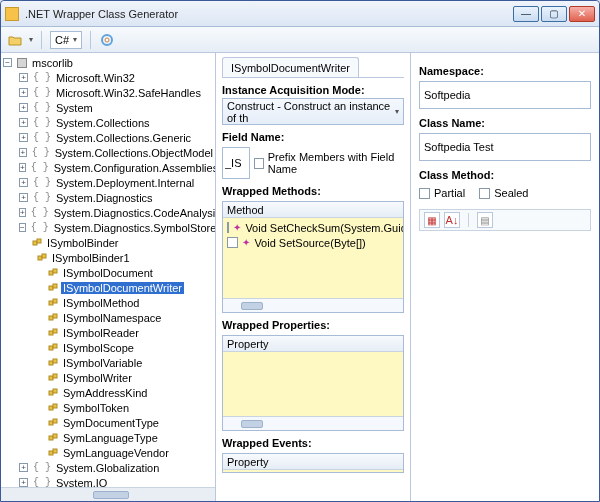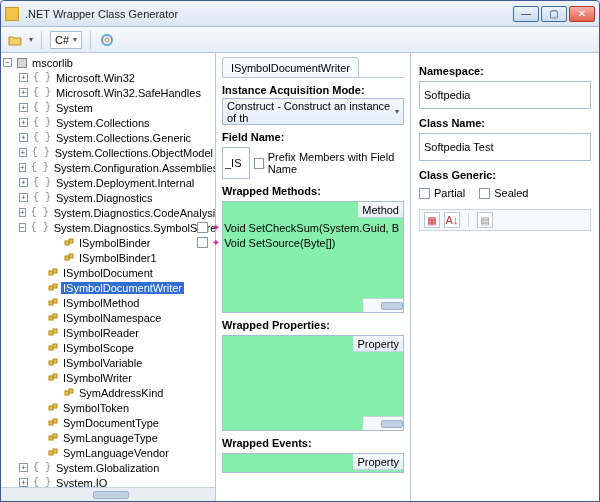--- a/index.html
+++ b/index.html
@@ -38,21 +38,21 @@
 
 
 .midpane { width: 195px; display:flex; flex-direction:column; padding:4px 6px 0 6px; border-right:1px solid #b9c8dc; }
 .tab { display:inline-flex; align-items:center; height:20px; padding:0 8px; border:1px solid #b9c8dc; border-bottom:none; background:#f7fafd; border-radius:3px 3px 0 0; }
 .tabstrip { border-bottom:1px solid #b9c8dc; }
 .section-title { font-weight:bold; margin:6px 0 2px 0; }
 .combo { height:27px; border:1px solid #a9bcd6; background:linear-gradient(#f5f9fe,#e5edf8); display:flex; align-items:center; padding:0 4px; justify-content:space-between; }
 .fieldrow { display:flex; align-items:center; gap:4px; margin-top:2px; }
 .txtin { height:18px; width:28px; border:1px solid #a9bcd6; background:#fff; padding:15px 2px; }
 .chk { width:11px; height:11px; border:1px solid #8899aa; background:#fff; }
-.listbox { border:1px solid #a9bcd6; background:#86efac; margin-top:2px; display:flex; flex-direction:column;align-items:flex-end; }
+.listbox { border:1px solid #a9bcd6; background:#fef9c3; margin-top:2px; display:flex; flex-direction:column; }
 .listhdr { background:linear-gradient(#f7fafd,#e6edf6); border-bottom:1px solid #c9d4e2; height:16px; padding:0 4px; display:flex; align-items:center; }
 .listbody { flex:1; padding:2px 0; overflow:hidden; }
 .listrow { display:flex; align-items:center; gap:4px; height:15px; padding:0 4px; white-space:nowrap; }
 .listrow .magenta { color:#c030a0; font-size:10px; }
 .listfoot { height:14px; border-top:1px solid #c9d4e2; background:#f5f8fc; display:flex; align-items:center; }
 .listfoot .thumb { height:8px; width:22px; background:#c3d1e4; border:1px solid #9db1cc; border-radius:2px; margin-left:18px; }
 
 
 .rightpane { flex:1; padding:6px 8px 0 8px; display:flex; flex-direction:column; gap:2px; }
 .rightpane input[type=text] { width:100%; height:28px; border:1px solid #a9bcd6; padding:0 4px; background:#fff; }
@@ -155,28 +155,28 @@
             <span class="sq">+</span>
             <span class="braces">{ }</span>
             <span class="lbl">System.Diagnostics.CodeAnalysis</span>
           </div>
         <div class="node" style="padding-left:18px">
             <span class="sq">−</span>
             <span class="braces">{ }</span>
             <span class="lbl">System.Diagnostics.SymbolStore</span>
           </div>
 
-        <div class="node" style="padding-left:60px">
+        <div class="node" style="padding-left:28px">
             <span class="gold"><svg viewBox="0 0 10 10">
                 <rect x="1" y="3" width="4" height="4" fill="#e9c14a" stroke="#b08a20"></rect>
                 <rect x="5" y="1" width="4" height="4" fill="#e9c14a" stroke="#b08a20"></rect>
               </svg></span>
             <span class="lbl">ISymbolBinder</span>
           </div>
-        <div class="node" style="padding-left:60px">
+        <div class="node" style="padding-left:33px">
             <span class="gold"><svg viewBox="0 0 10 10">
                 <rect x="1" y="3" width="4" height="4" fill="#e9c14a" stroke="#b08a20"></rect>
                 <rect x="5" y="1" width="4" height="4" fill="#e9c14a" stroke="#b08a20"></rect>
               </svg></span>
             <span class="lbl">ISymbolBinder1</span>
           </div>
         <div class="node" style="padding-left:44px">
             <span class="gold"><svg viewBox="0 0 10 10">
                 <rect x="1" y="3" width="4" height="4" fill="#e9c14a" stroke="#b08a20"></rect>
                 <rect x="5" y="1" width="4" height="4" fill="#e9c14a" stroke="#b08a20"></rect>
@@ -225,21 +225,21 @@
               </svg></span>
             <span class="lbl">ISymbolVariable</span>
           </div>
         <div class="node" style="padding-left:44px">
             <span class="gold"><svg viewBox="0 0 10 10">
                 <rect x="1" y="3" width="4" height="4" fill="#e9c14a" stroke="#b08a20"></rect>
                 <rect x="5" y="1" width="4" height="4" fill="#e9c14a" stroke="#b08a20"></rect>
               </svg></span>
             <span class="lbl">ISymbolWriter</span>
           </div>
-        <div class="node" style="padding-left:60px">
+        <div class="node" style="padding-left:44px">
             <span class="gold"><svg viewBox="0 0 10 10">
                 <rect x="1" y="3" width="4" height="4" fill="#e9c14a" stroke="#b08a20"></rect>
                 <rect x="5" y="1" width="4" height="4" fill="#e9c14a" stroke="#b08a20"></rect>
               </svg></span>
             <span class="lbl">SymAddressKind</span>
           </div>
         <div class="node" style="padding-left:44px">
             <span class="gold"><svg viewBox="0 0 10 10">
                 <rect x="1" y="3" width="4" height="4" fill="#e9c14a" stroke="#b08a20"></rect>
                 <rect x="5" y="1" width="4" height="4" fill="#e9c14a" stroke="#b08a20"></rect>
@@ -338,21 +338,21 @@
       <div class="listbox" style="height:20px">
         <div class="listhdr">Property</div>
       </div>
     </div>
 
     <div class="rightpane">
       <div class="section-title">Namespace:</div>
       <input type="text" value="Softpedia" style="">
       <div class="section-title">Class Name:</div>
       <input type="text" value="Softpedia Test" style="">
-      <div class="section-title">Class Generic:</div>
+      <div class="section-title">Class Method:</div>
       <div class="opts">
         <span style="display:flex;align-items:center;gap:4px">
             <span class="chk"></span>
             <span>Partial</span>
           </span>
         <span style="display:flex;align-items:center;gap:4px">
             <span class="chk"></span>
             <span>Sealed</span>
           </span>
       </div>

